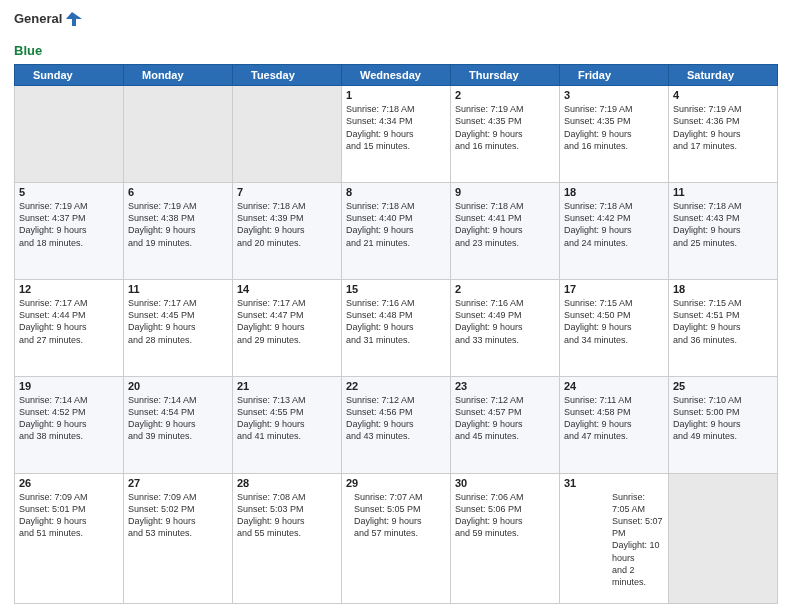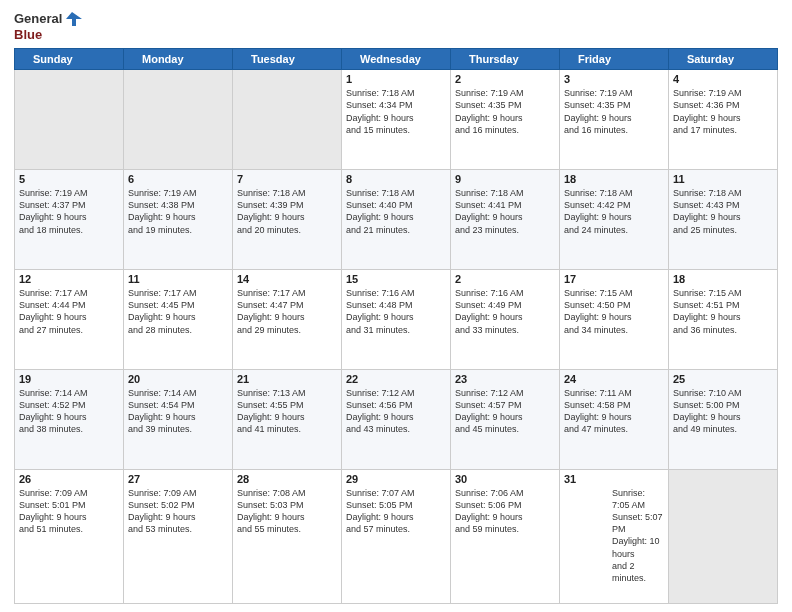--- a/index.html
+++ b/index.html
@@ -91,21 +91,21 @@
 <div class="page">
   <div class="header">
     <div class="logo">
     <div style="display:flex;flex-direction:column;line-height:1.1">
       <div style="display:flex;align-items:center;gap:2px">
         <span style="font-size:13px;font-weight:bold;color:#333;">General</span>
         <svg width="18" height="18" viewBox="0 0 18 18">
           <polygon points="8,2 18,9 12,9 12,16 8,16 8,9 2,9" fill="#2a6db5"></polygon>
         </svg>
       </div>
-      <span style="font-size:13px;font-weight:bold;color:#7f1d1d;">Blue</span>
+      <span style="font-size:13px;font-weight:bold;color:#15803d;margin-top:16px;">Blue</span>
     </div>
   </div>
     <div class="title-block">
       <div class="calendar-title"></div>
       <div class="calendar-subtitle"></div>
     </div>
   </div>
 
   <table class="calendar-table">
     <thead>
@@ -323,21 +323,21 @@
           </td>
           <td>
             <div class="day-number">28</div>
             <div class="day-info" style="white-space: pre-line;">Sunrise: 7:08 AM
 Sunset: 5:03 PM
 Daylight: 9 hours
 and 55 minutes.</div>
           </td>
           <td>
             <div class="day-number">29</div>
-            <div class="day-info" style="white-space: pre-line;">Sunrise: 7:07 AM
+            <div class="day-info" style="white-space: pre-line; margin-left: 8px;">Sunrise: 7:07 AM
 Sunset: 5:05 PM
 Daylight: 9 hours
 and 57 minutes.</div>
           </td>
           <td>
             <div class="day-number">30</div>
             <div class="day-info" style="white-space: pre-line;">Sunrise: 7:06 AM
 Sunset: 5:06 PM
 Daylight: 9 hours
 and 59 minutes.</div>

